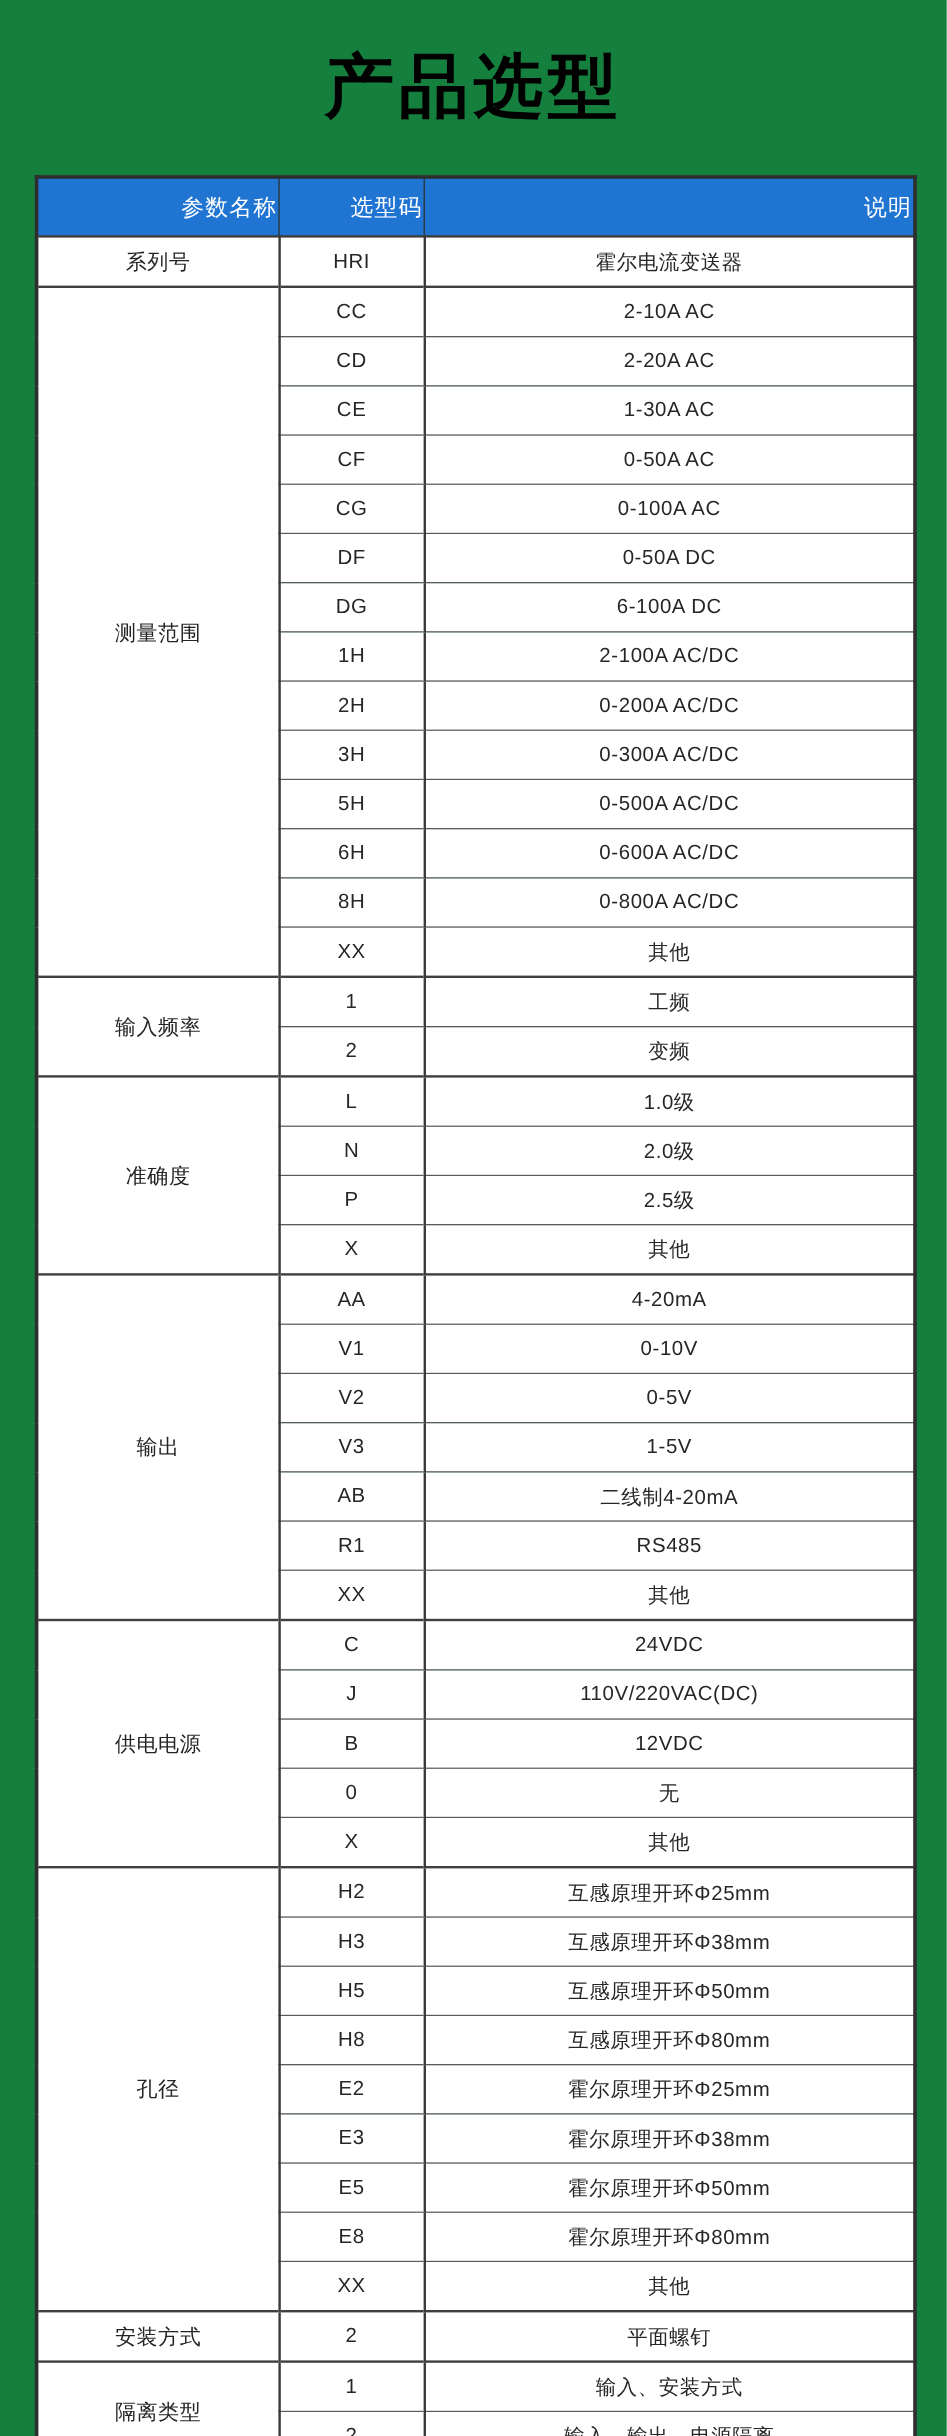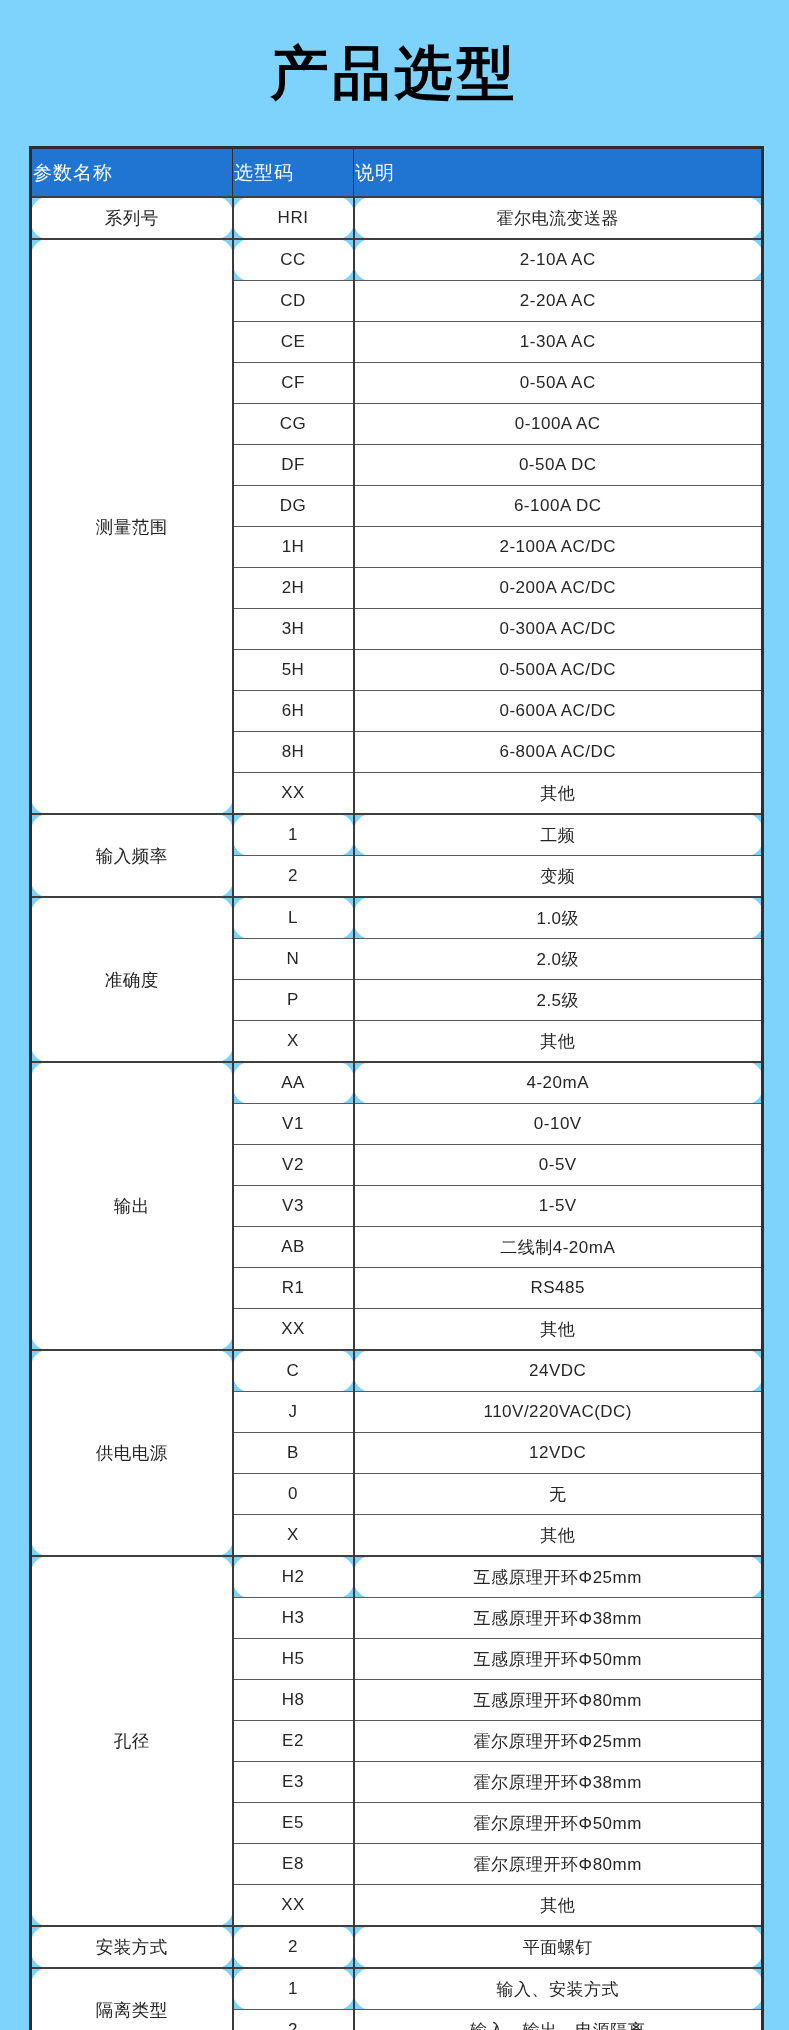--- a/index.html
+++ b/index.html
@@ -7,21 +7,21 @@
     padding: 0;
     background: #ffffff;
     width: 789px;
     height: 2030px;
     overflow: hidden;
     font-family: "Liberation Sans", "DejaVu Sans", sans-serif;
   }
   .page {
     width: 789px;
     height: 2030px;
-    background: #7dd3fc;
+    background: #15803d;
   }
   .title {
     margin: 0;
     padding-top: 40px;
     height: 66px;
     text-align: center;
     font-size: 58px;
     line-height: 66px;
     font-weight: 900;
     color: #000000;
@@ -33,41 +33,40 @@
     border-collapse: collapse;
     table-layout: fixed;
     border: 3px solid #2e2e2e;
   }
   .sel-table th {
     background: #2075d3;
     color: #ffffff;
     height: 45px;
     font-size: 19px;
     font-weight: 400;
-    text-align: left;
+    text-align: right;
     vertical-align: middle;
     border: 1px solid #2e2e2e;
     letter-spacing: 1px;
   }
   .sel-table td {
     height: 38px;
     text-align: center;
     vertical-align: middle;
     font-size: 17px;
     color: #262626;
     background: #ffffff;
     border-left: 2px solid #3a3a3a;
     border-right: 2px solid #3a3a3a;
     border-top: 1px solid #5a5a5a;
     border-bottom: 1px solid #5a5a5a;
     letter-spacing: 0.5px;
   }
   .sel-table tr.group-start td {
     border-top: 2px solid #3f3f3f;
-    border-radius: 17px;
   }
   .sel-table td.param-cell {
     font-size: 17.5px;
     color: #242424;
   }
   .col-param { width: 202px; }
   .col-code  { width: 121px; }
   .col-desc  { width: 409px; }
 </style>
 </head>
@@ -140,21 +139,21 @@
         <tr>
           <td>5H</td>
           <td>0-500A AC/DC</td>
         </tr>
         <tr>
           <td>6H</td>
           <td>0-600A AC/DC</td>
         </tr>
         <tr>
           <td>8H</td>
-          <td>6-800A AC/DC</td>
+          <td>0-800A AC/DC</td>
         </tr>
         <tr>
           <td>XX</td>
           <td>其他</td>
         </tr>
         <tr class="group-start">
           <td rowspan="2" class="param-cell">输入频率</td>
           <td>1</td>
           <td>工频</td>
         </tr>

